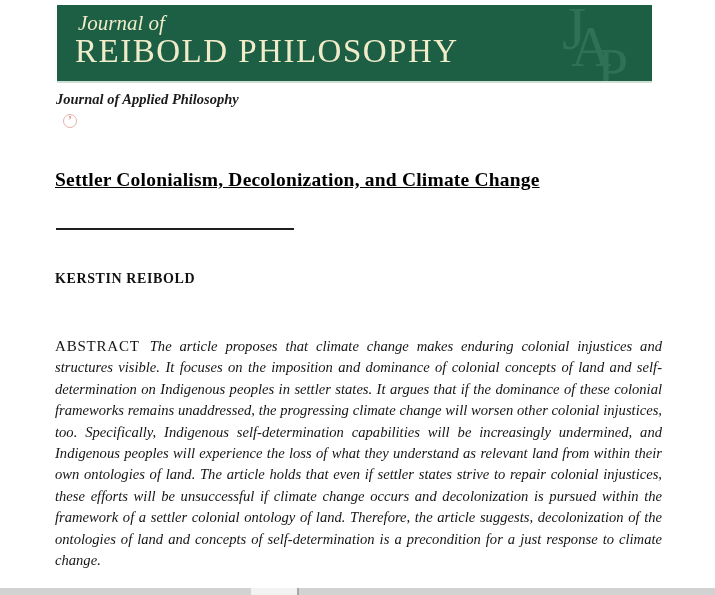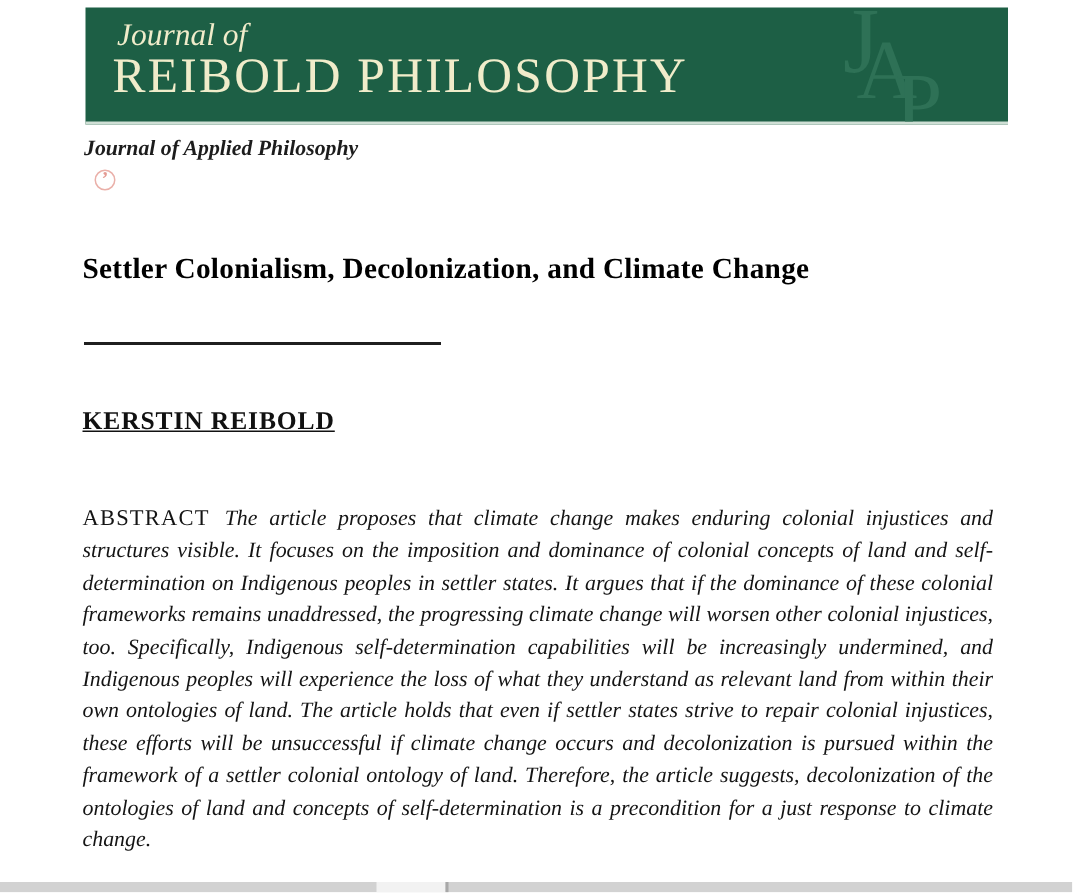--- a/index.html
+++ b/index.html
@@ -16,21 +16,20 @@
   
   .banner {
     position: absolute;
     left: 57px;
     top: 5px;
     width: 595px;
     height: 76px;
     background: #1d5f45;
     border-bottom: 2px solid #cfdfd5;
     overflow: hidden;
-    padding-left: 20px;
   }
   .banner-pretitle {
     position: absolute;
     left: 21px;
     top: 6px;
     font-style: italic;
     font-size: 21px;
     color: #f0ecca;
   }
   .banner-title {
@@ -87,38 +86,38 @@
   .article-title {
     position: absolute;
     left: 55px;
     top: 169px;
     margin: 0;
     font-size: 19.5px;
     font-weight: 700;
     letter-spacing: 0.2px;
     color: #000000;
     white-space: nowrap;
+    text-decoration: underline;
   }
   .title-rule {
     position: absolute;
     left: 56px;
     top: 228px;
     width: 238px;
     height: 2px;
     background: #1f1f1f;
   }
   .author {
     position: absolute;
     left: 55px;
     top: 271px;
-    font-size: 17px;
+    font-size: 14px;
     font-weight: 700;
     letter-spacing: 0.6px;
     color: #111111;
-    text-decoration: underline;
   }
 
   
   .abstract {
     position: absolute;
     left: 55px;
     top: 336px;
     width: 607px;
     font-style: italic;
     font-size: 14.6px;

